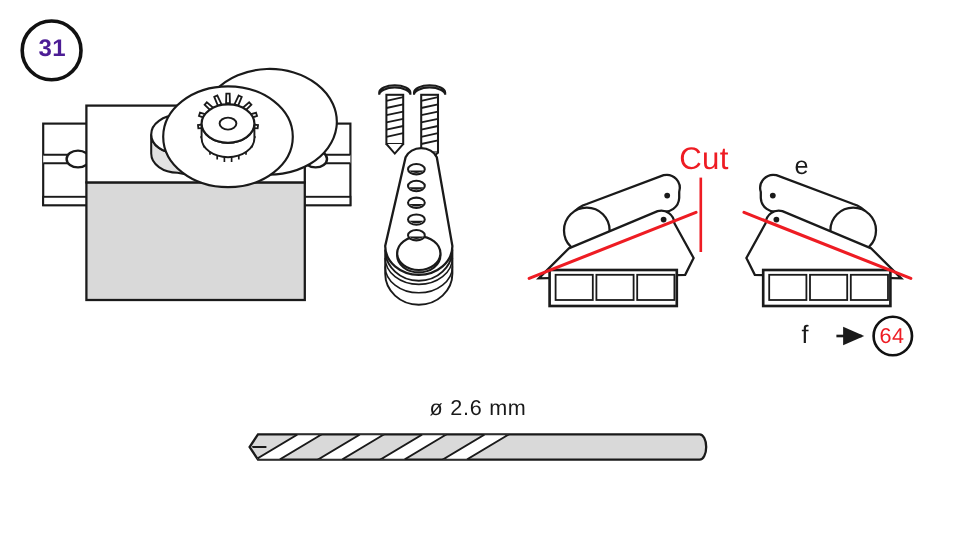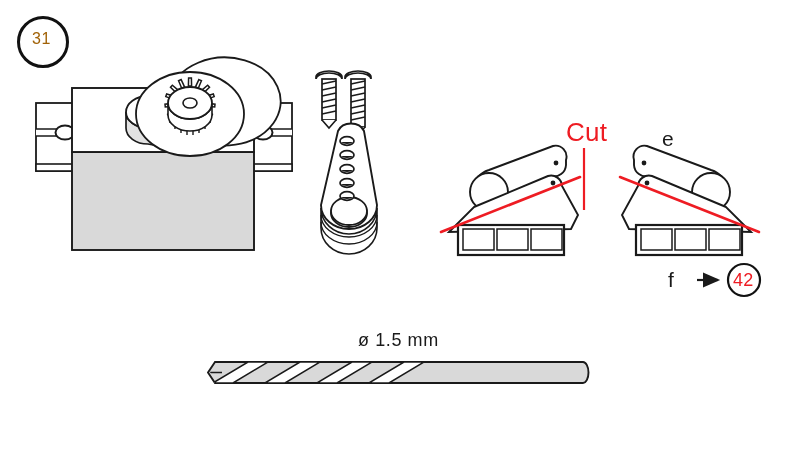--- a/index.html
+++ b/index.html
@@ -26,23 +26,23 @@
     top: 0;
     width: 800px;
     height: 464px;
   }
   .txt {
     position: absolute;
     white-space: nowrap;
     line-height: 1;
   }
   .step-num {
-    font-size: 16px;
-    font-weight: 400;
-    color: #a16207;
+    font-size: 20px;
+    font-weight: 700;
+    color: #4c1d95;
     letter-spacing: 0.5px;
   }
   .label-black {
     font-size: 21px;
     color: #1a1a1a;
   }
   .label-red {
     font-size: 26px;
     color: #ee1c23;
     letter-spacing: 0.3px;
@@ -249,17 +249,17 @@
   </svg>
 
   <div class="txt step-num" style="left:32px; top:31px;">31</div>
 
   <div class="txt label-red" style="left:566px; top:119px;">Cut</div>
 
   <div class="txt label-black" style="left:662px; top:128px;">e</div>
 
   <div class="txt label-black" style="left:668px; top:269px;">f</div>
 
-  <div class="txt ref-red" style="left:733px; top:271px;">42</div>
-
-  <div class="txt dim-label" style="left:358px; top:331px;">ø 1.5 mm</div>
+  <div class="txt ref-red" style="left:733px; top:271px;">64</div>
+
+  <div class="txt dim-label" style="left:358px; top:331px;">ø 2.6 mm</div>
 
 </div>
 
 </body></html>

